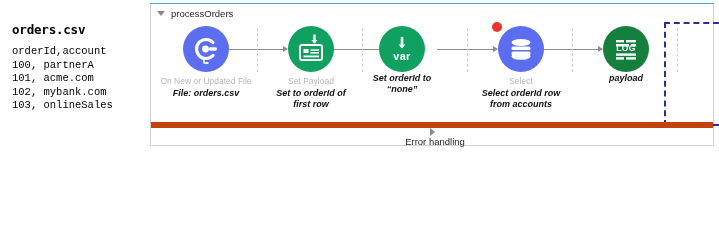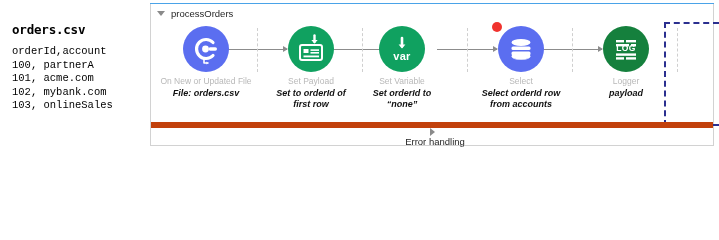--- a/index.html
+++ b/index.html
@@ -284,21 +284,20 @@
       <div class="node" style="left:199px;">
         <div class="node-circle" style="background:#10a160;">
           <span class="glyph-wrap">
             <svg width="46" height="46" viewBox="0 0 46 46">
               <path d="M23 12 l0 8.5" stroke="#ffffff" stroke-width="2.6" stroke-linecap="round"></path>
               <path d="M19.6 18.6 l3.4 3.8 l3.4 -3.8 z" fill="#ffffff"></path>
             </svg>
           </span>
           <div class="var-text">var</div>
         </div>
-        <div class="node-type">Set Variable</div>
         <div class="node-desc">Set orderId to
 “none”</div>
       </div>
 
       <div class="node" style="left:318px;">
         <div class="node-circle" style="background:#5b6ef0;">
           <div id="error-badge"></div>
           <span class="glyph-wrap">
             <svg width="46" height="46" viewBox="0 0 46 46">
               <ellipse cx="23" cy="16.5" rx="9.5" ry="3.4" fill="#ffffff"></ellipse>
@@ -322,21 +321,20 @@
               <rect x="23" y="14" width="10" height="2.4" fill="#ffffff"></rect>
               <rect x="13" y="18" width="13" height="2.4" fill="#ffffff"></rect>
               <rect x="28" y="18" width="5" height="2.4" fill="#ffffff"></rect>
               <rect x="13" y="27.4" width="20" height="2.4" fill="#ffffff"></rect>
               <rect x="13" y="31.2" width="8" height="2.4" fill="#ffffff"></rect>
               <rect x="23" y="31.2" width="10" height="2.4" fill="#ffffff"></rect>
             </svg>
           </span>
           <div class="log-text">LOG</div>
         </div>
-        <div class="node-type">Logger</div>
         <div class="node-desc">payload</div>
       </div>
 
       <div id="select-box"></div>
 
     </div>
 
     <div class="scope-header" id="scope-header-bottom">
       <span class="tri tri-right"></span>
       <span class="scope-label">Error handling</span>

